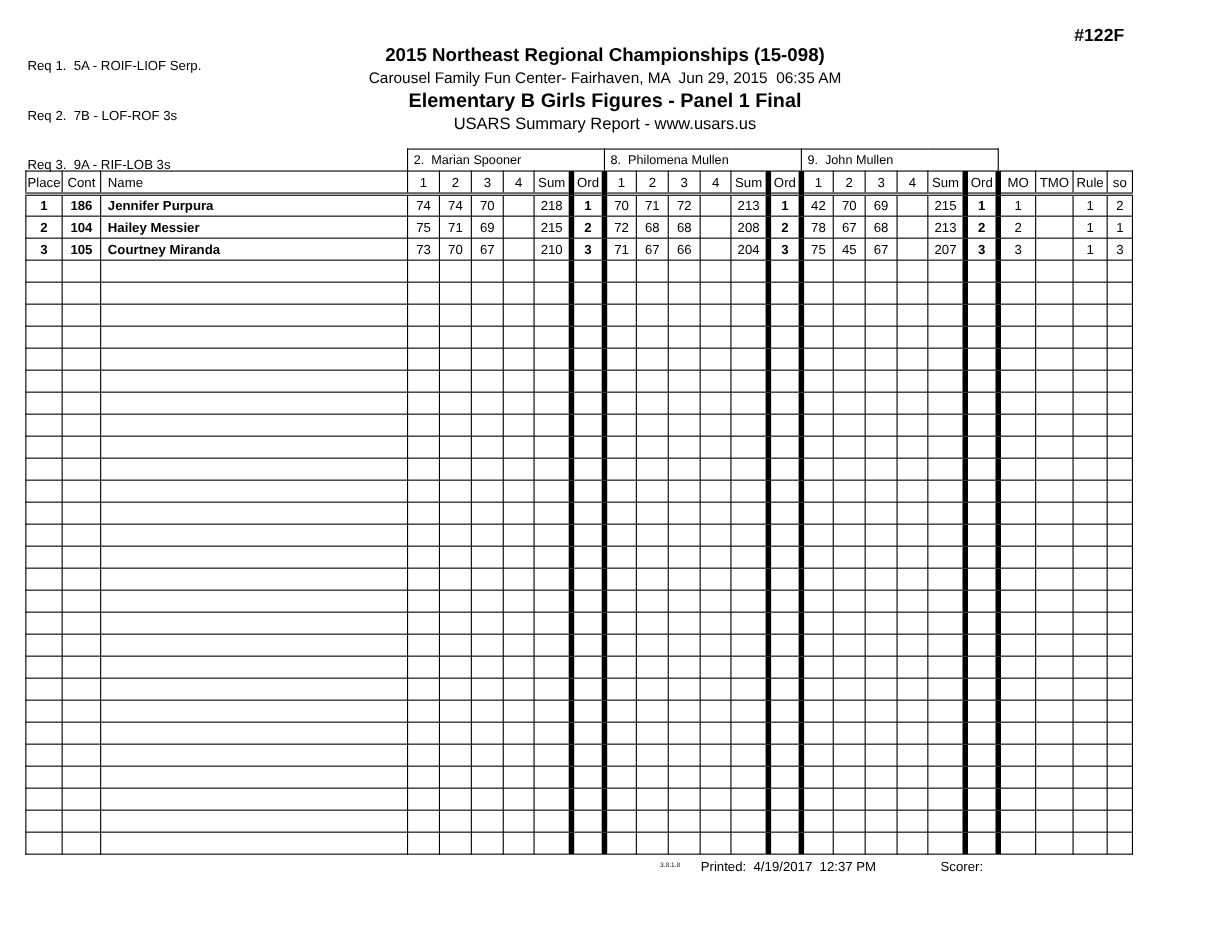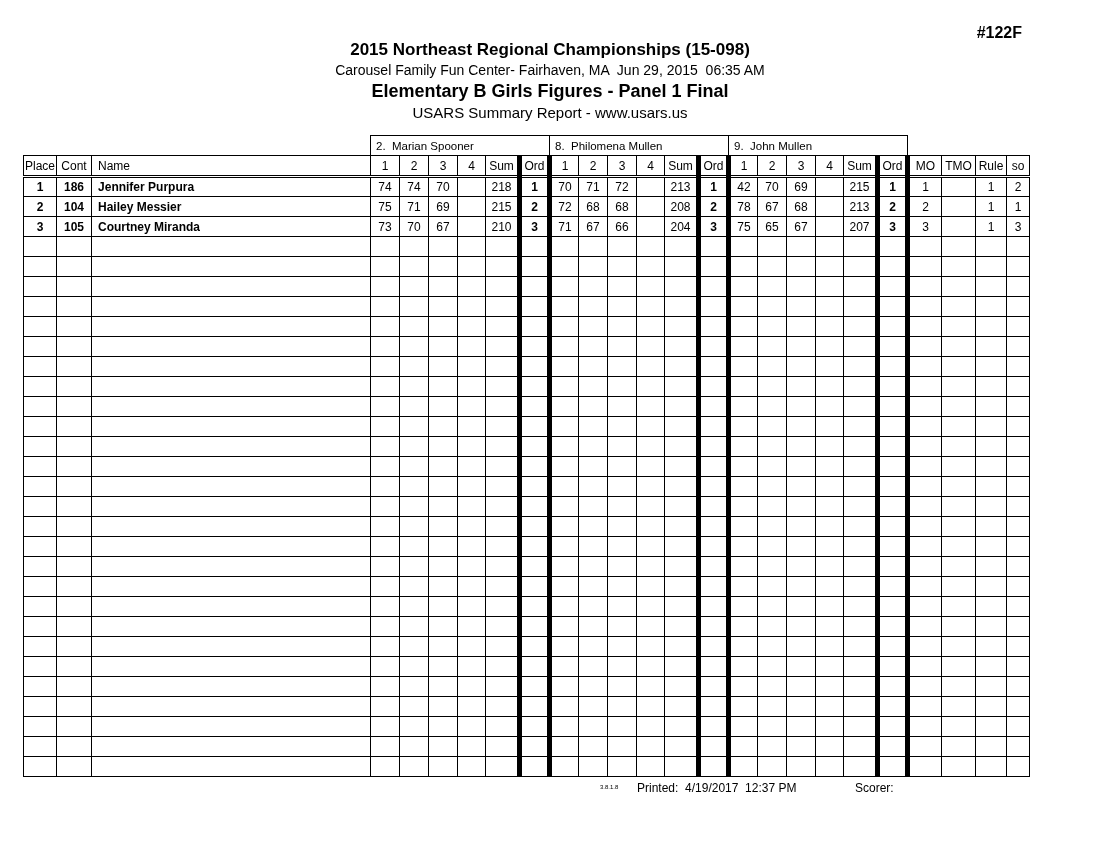--- a/index.html
+++ b/index.html
@@ -31,20 +31,25 @@
   .footer span { position: absolute; white-space: pre; }
   .ver { left: 600px; top: 3px; font-size: 6px; }
   .printed { left: 637px; top: 0; }
   .scorer { left: 855px; top: 0; }
 </style>
 </head>
 <body>
 
 <div class="page">
 
+  <div class="reqs">
+    <div>Req 1.  5A - ROIF-LIOF Serp.</div>
+    <div>Req 2.  7B - LOF-ROF 3s</div>
+    <div>Req 3.  9A - RIF-LOB 3s</div>
+  </div>
 
   <div class="titles">
     <div class="t1">2015 Northeast Regional Championships (15-098)</div>
     <div class="t2">Carousel Family Fun Center- Fairhaven, MA  Jun 29, 2015  06:35 AM</div>
     <div class="t3">Elementary B Girls Figures - Panel 1 Final</div>
     <div class="t4">USARS Summary Report - www.usars.us</div>
   </div>
 
   <div class="eventnum">#122F</div>
 
@@ -177,21 +182,21 @@
           <td class="c-score"></td>
           <td class="c-score">210</td>
           <td class="c-ord">3</td>
           <td class="c-score">71</td>
           <td class="c-score">67</td>
           <td class="c-score">66</td>
           <td class="c-score"></td>
           <td class="c-score">204</td>
           <td class="c-ord">3</td>
           <td class="c-score">75</td>
-          <td class="c-score">65</td>
+          <td class="c-score">45</td>
           <td class="c-score">67</td>
           <td class="c-score"></td>
           <td class="c-score">207</td>
           <td class="c-ord">3</td>
           <td class="c-right">3</td>
           <td class="c-right"></td>
           <td class="c-right">1</td>
           <td class="c-right">3</td>
         </tr>
         <tr>

